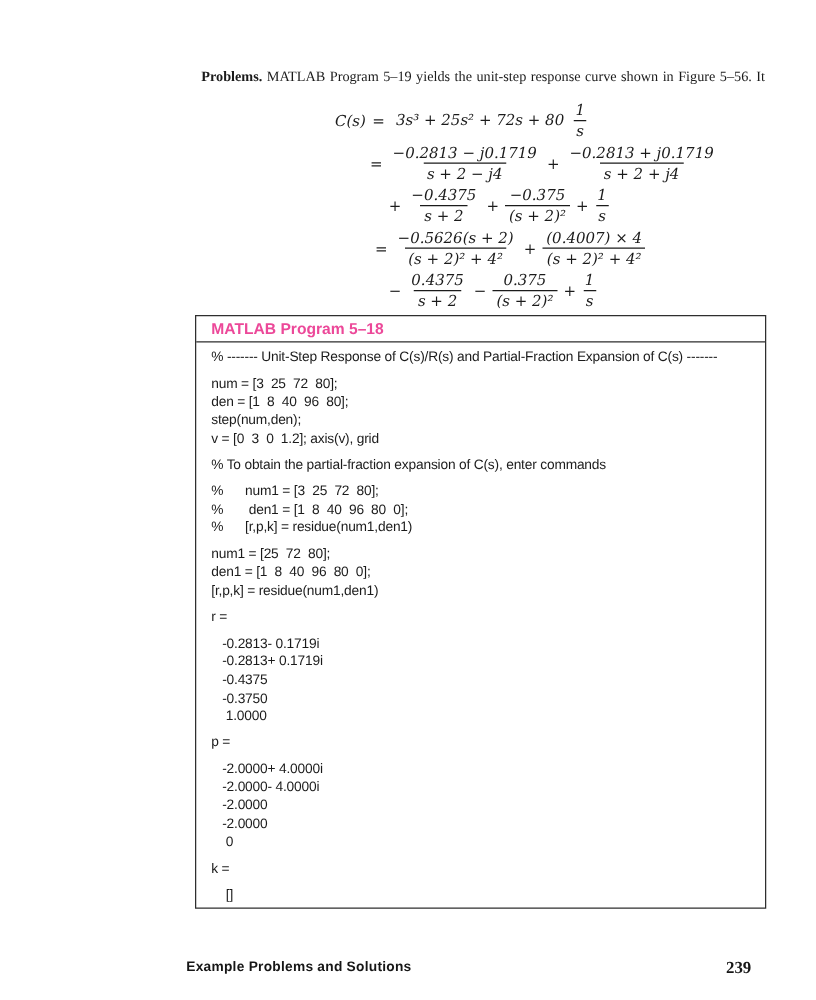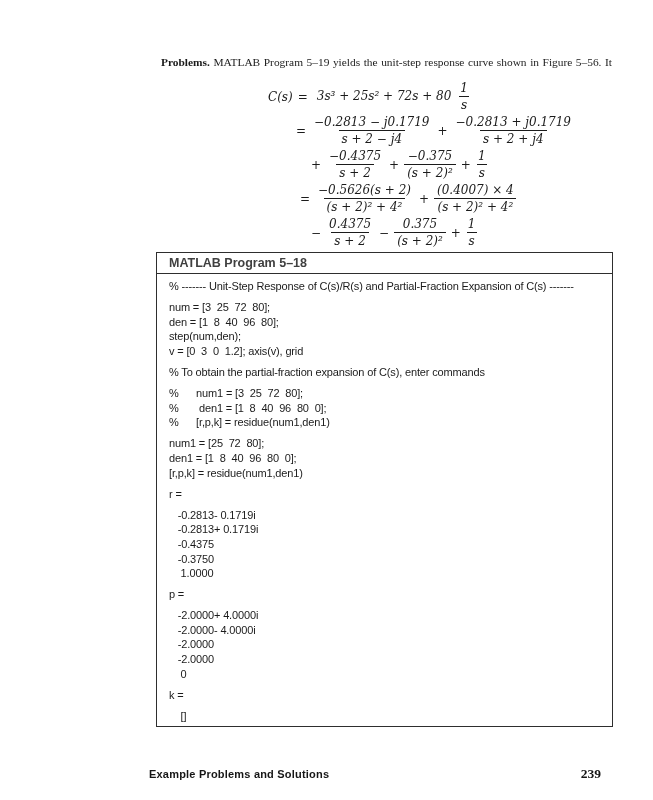--- a/index.html
+++ b/index.html
@@ -38,21 +38,21 @@
   .lhs-eq { margin:0 6px 0 5px; }
 
   
   .program-box {
     position:absolute; left:156px; top:252px; width:457px; height:475px;
     border:1.2px solid #2e2e2e; box-sizing:border-box; background:#fff;
   }
   .program-header {
     padding:3px 12px 2px; border-bottom:1.2px solid #2e2e2e;
     font-family:"Liberation Sans", sans-serif; font-weight:bold; font-size:12.5px;
-    line-height:15px; color:#404040;
+    line-height:15px; color:#ec4899;
   }
   .program-code {
     padding:5px 8px 0 12px;
     font-family:"Liberation Sans", sans-serif; font-size:11px;
     letter-spacing:-0.15px; line-height:14.6px; white-space:pre; color:#1b1b1b;
   }
   .code-group { margin:0 0 6.5px 0; }
   .code-line { white-space:pre; }
 
   

